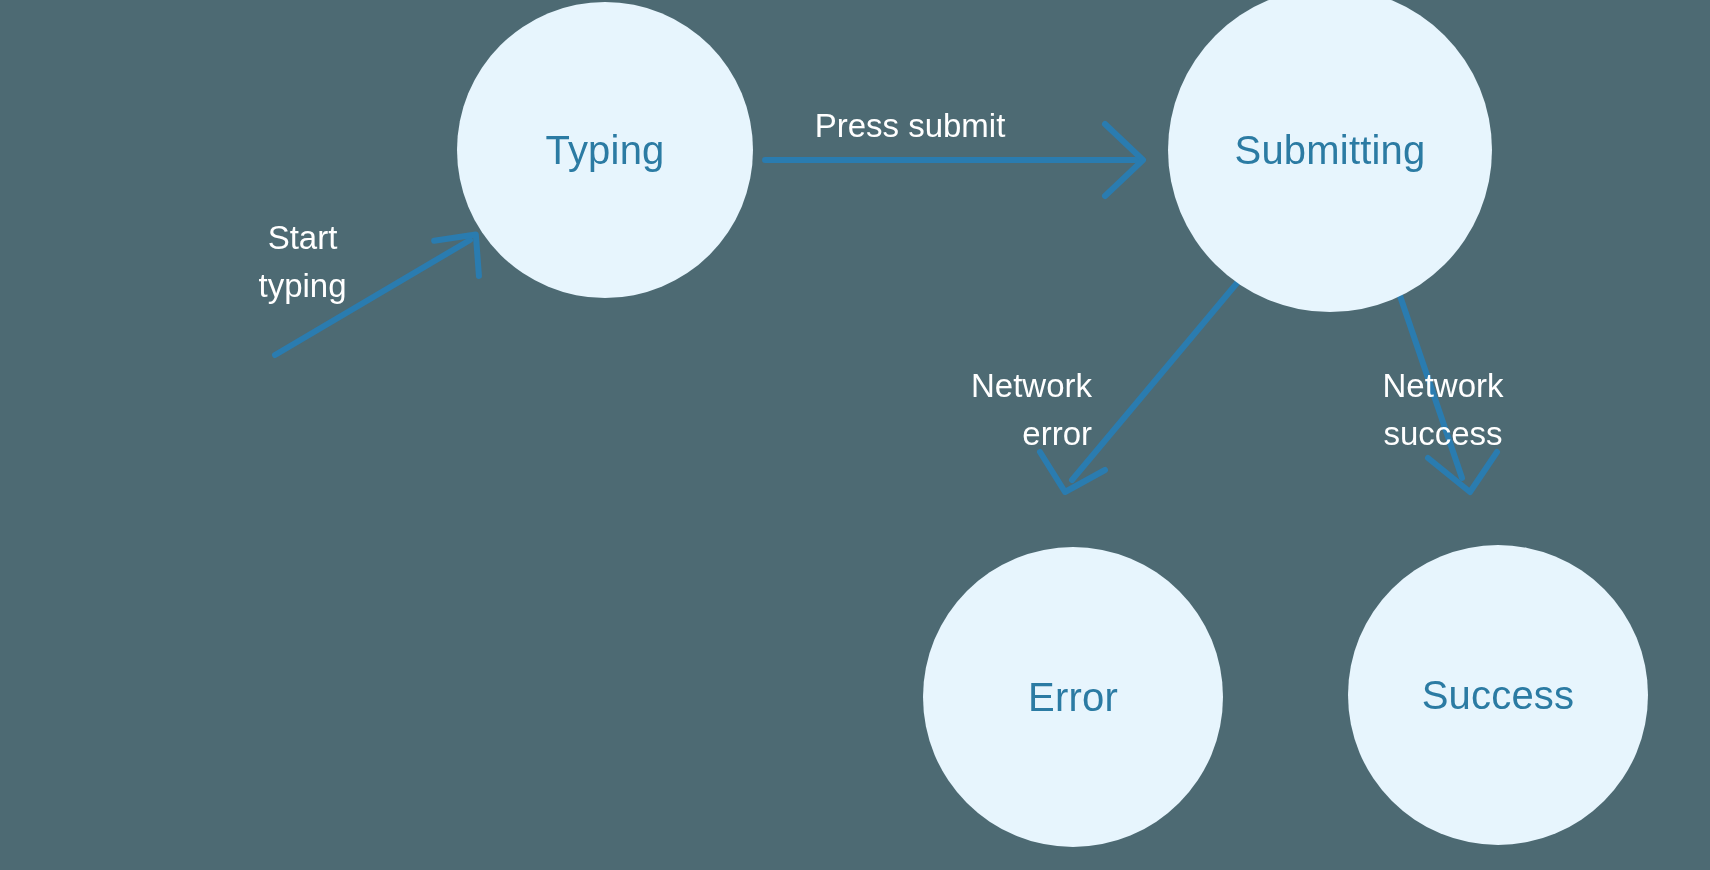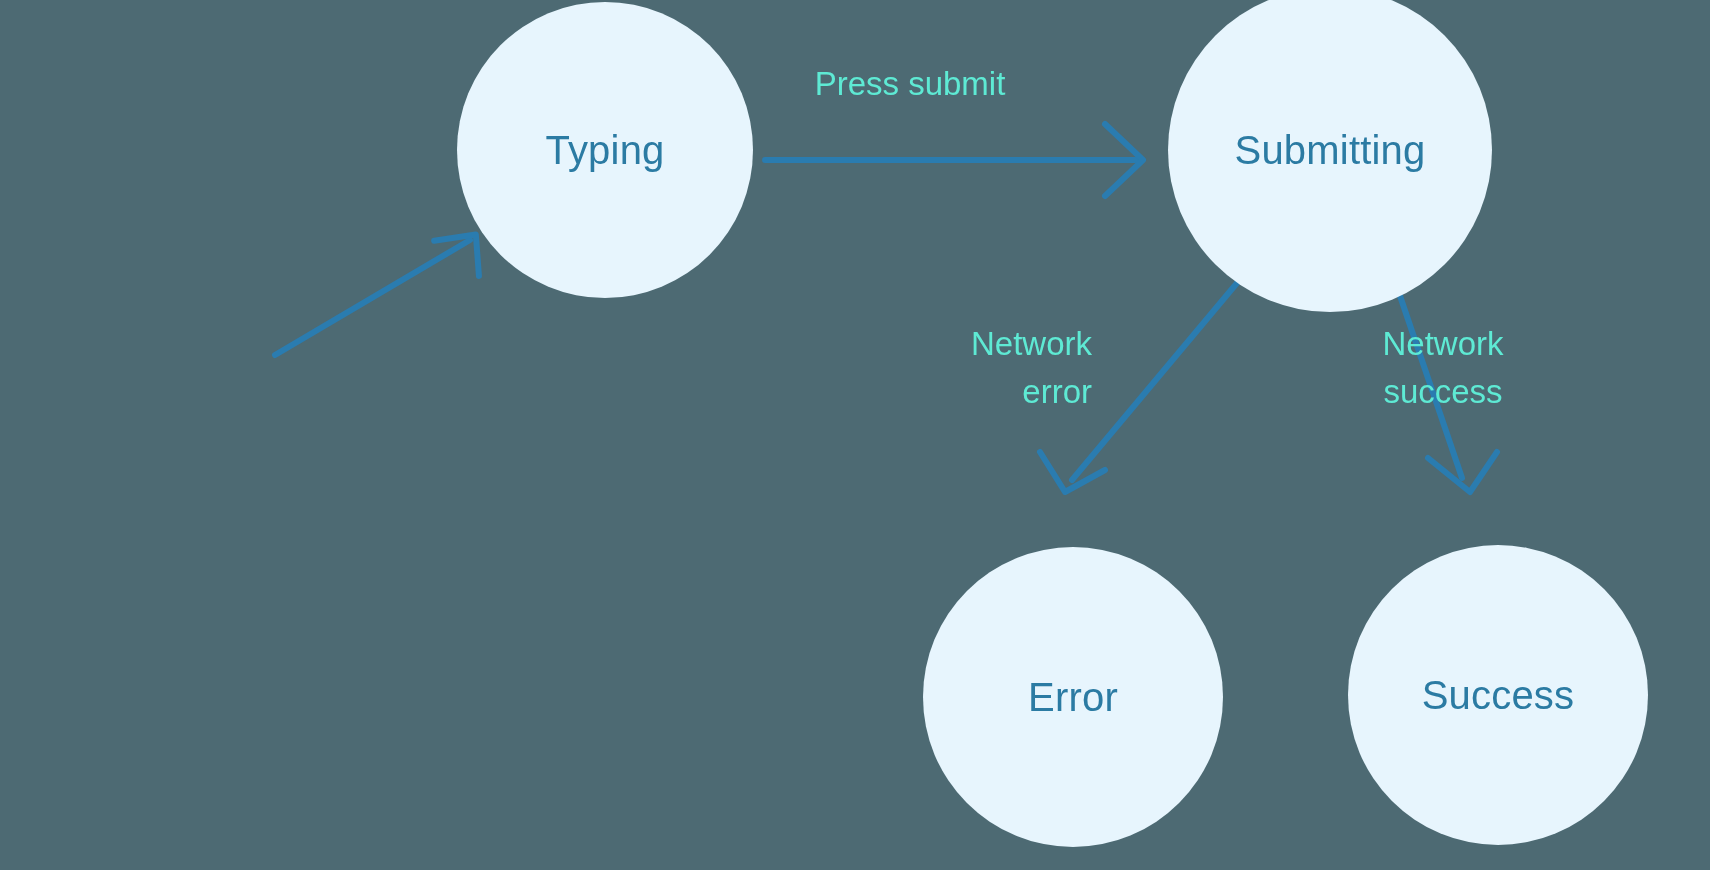--- a/index.html
+++ b/index.html
@@ -26,26 +26,27 @@
   .state-label {
     color: #2b7ba3;
     font-size: 40px;
     font-weight: 400;
     letter-spacing: 0.2px;
     white-space: nowrap;
     line-height: 1;
   }
   .edge-label {
     position: absolute;
-    color: #5eead4;
+    color: #ffffff;
     font-size: 33px;
     font-weight: 400;
     line-height: 1.45;
     white-space: pre-line;
     text-align: center;
+    margin-top: 42px;
   }
   .edge-layer {
     position: absolute;
     left: 0;
     top: 0;
     width: 1710px;
     height: 870px;
     pointer-events: none;
   }
 </style>
@@ -87,20 +88,22 @@
   </div>
 
   <div class="state-node" style="left:923px; top:547px; width:300px; height:300px;">
     <span class="state-label">Error</span>
   </div>
 
   <div class="state-node" style="left:1348px; top:545px; width:300px; height:300px;">
     <span class="state-label">Success</span>
   </div>
 
+  <div class="edge-label" style="left:220px; top:172px; width:165px;">Start
+typing</div>
 
   <div class="edge-label" style="left:790px; top:60px; width:240px;">Press submit</div>
 
   <div class="edge-label" style="left:930px; top:320px; width:162px; text-align:right;">Network
 error</div>
 
   <div class="edge-label" style="left:1348px; top:320px; width:190px; text-align:center;">Network
 success</div>
 
 </div>

